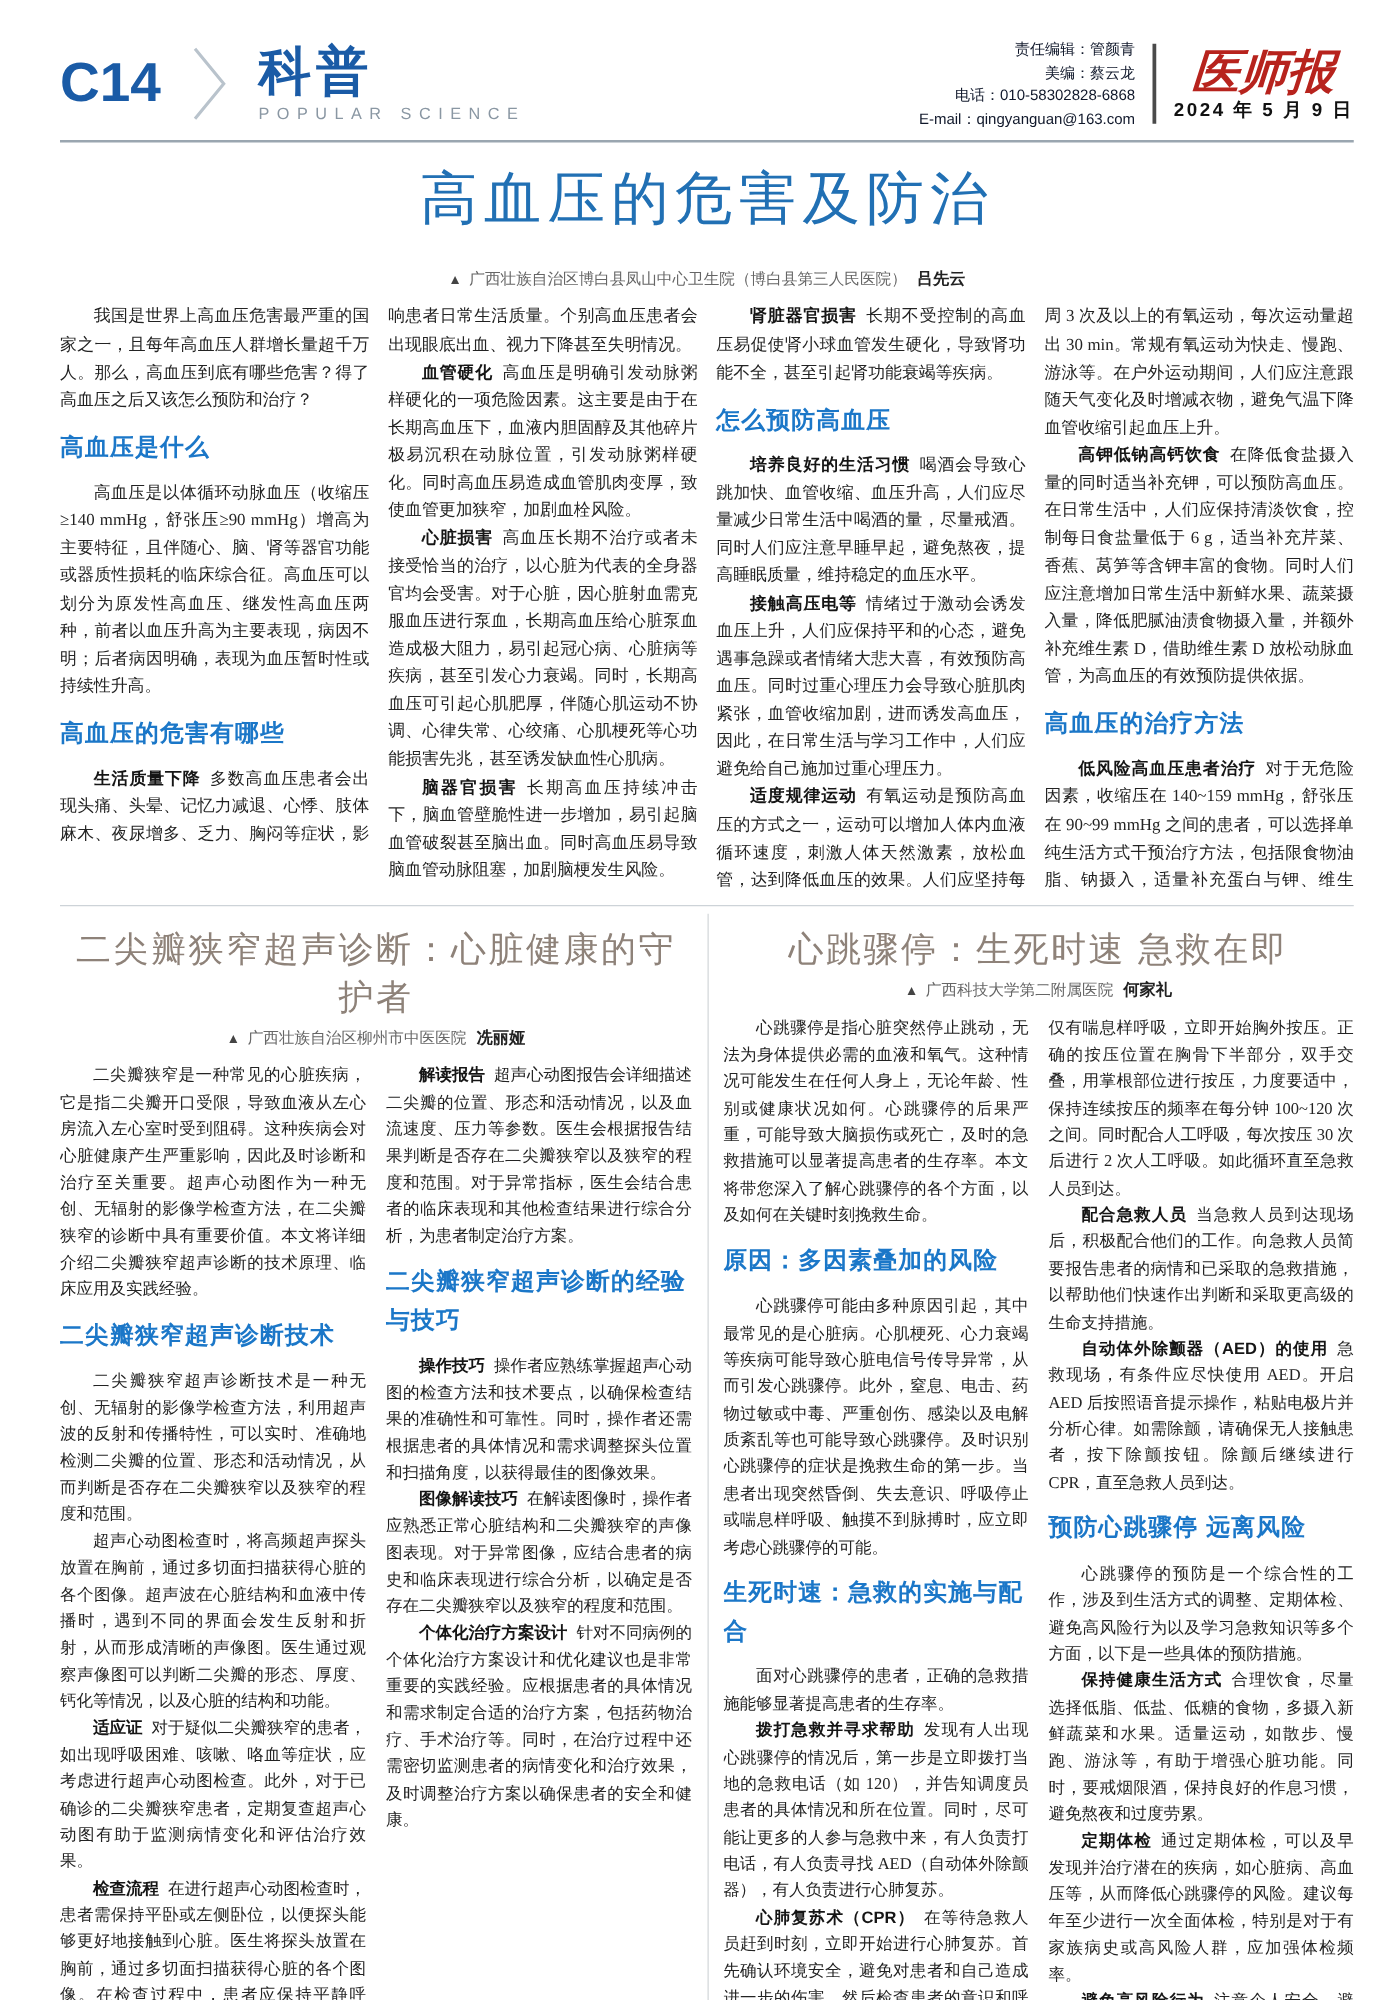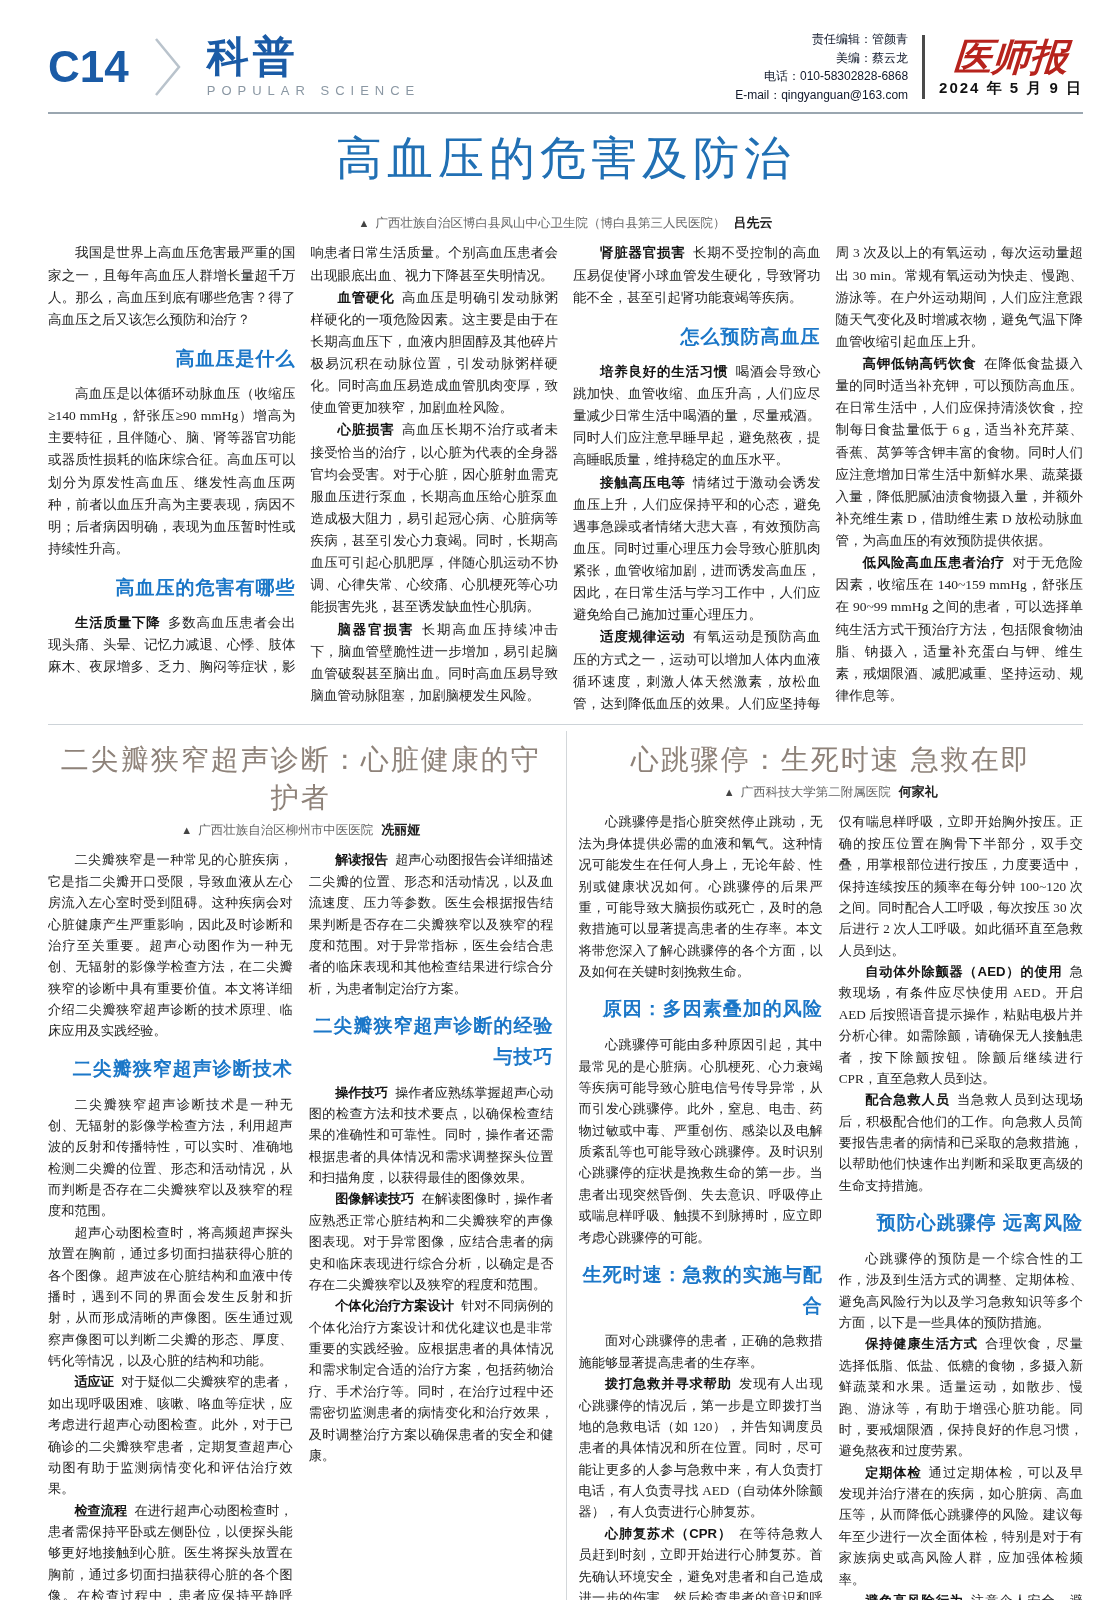--- a/index.html
+++ b/index.html
@@ -46,21 +46,21 @@
   .byline{text-align:center;font-size:12.5px;color:#666;margin:0 0 10px;
     font-family:Liberation Sans, sans-serif;}
   .byline .tri{color:#444;margin-right:6px;font-size:11px;}
   .byline strong{color:#222;margin-left:8px;font-size:13px;}
   .cols4{column-count:4;column-gap:15px;height:474px;column-fill:auto;
     overflow:hidden;text-align:justify;font-size:13.5px;line-height:1.64;}
   .cols2{column-count:2;column-gap:16px;height:830px;column-fill:auto;
     overflow:hidden;text-align:justify;font-size:13.2px;line-height:1.62;}
   .para{margin:0;text-indent:2em;}
   .lead{font-family:"Liberation Sans",sans-serif;margin-right:0.55em;color:#151515;}
-  .sec-heading{color:var(--heading-blue);font-size:19px;text-align:right;
+  .sec-heading{color:var(--heading-blue);font-size:19px;text-align:left;
     margin:12px 0 9px;font-family:"Liberation Sans",sans-serif;
     letter-spacing:1px;text-indent:0;font-weight:bold;}
   
   .section-divider{border:none;border-top:1px solid #cdd3d8;margin:8px 0 6px;}
   .bottom{display:flex;}
   .half{width:50%;box-sizing:border-box;}
   .half.left{padding-right:12px;}
   .half.right{padding-left:12px;border-left:1px solid var(--light-rule);}
   .a2-title{text-align:center;color:var(--subtitle-gray);font-size:28px;
     font-weight:400;letter-spacing:2px;margin:10px 0 4px;
@@ -110,20 +110,21 @@
         <p class="para"><strong class="lead">生活质量下降</strong><span>多数高血压患者会出现头痛、头晕、记忆力减退、心悸、肢体麻木、夜尿增多、乏力、胸闷等症状，影响患者日常生活质量。个别高血压患者会出现眼底出血、视力下降甚至失明情况。</span></p>
         <p class="para"><strong class="lead">血管硬化</strong><span>高血压是明确引发动脉粥样硬化的一项危险因素。这主要是由于在长期高血压下，血液内胆固醇及其他碎片极易沉积在动脉位置，引发动脉粥样硬化。同时高血压易造成血管肌肉变厚，致使血管更加狭窄，加剧血栓风险。</span></p>
         <p class="para"><strong class="lead">心脏损害</strong><span>高血压长期不治疗或者未接受恰当的治疗，以心脏为代表的全身器官均会受害。对于心脏，因心脏射血需克服血压进行泵血，长期高血压给心脏泵血造成极大阻力，易引起冠心病、心脏病等疾病，甚至引发心力衰竭。同时，长期高血压可引起心肌肥厚，伴随心肌运动不协调、心律失常、心绞痛、心肌梗死等心功能损害先兆，甚至诱发缺血性心肌病。</span></p>
         <p class="para"><strong class="lead">脑器官损害</strong><span>长期高血压持续冲击下，脑血管壁脆性进一步增加，易引起脑血管破裂甚至脑出血。同时高血压易导致脑血管动脉阻塞，加剧脑梗发生风险。</span></p>
         <p class="para"><strong class="lead">肾脏器官损害</strong><span>长期不受控制的高血压易促使肾小球血管发生硬化，导致肾功能不全，甚至引起肾功能衰竭等疾病。</span></p>
         <h3 class="sec-heading">怎么预防高血压</h3>
         <p class="para"><strong class="lead">培养良好的生活习惯</strong><span>喝酒会导致心跳加快、血管收缩、血压升高，人们应尽量减少日常生活中喝酒的量，尽量戒酒。同时人们应注意早睡早起，避免熬夜，提高睡眠质量，维持稳定的血压水平。</span></p>
         <p class="para"><strong class="lead">接触高压电等</strong><span>情绪过于激动会诱发血压上升，人们应保持平和的心态，避免遇事急躁或者情绪大悲大喜，有效预防高血压。同时过重心理压力会导致心脏肌肉紧张，血管收缩加剧，进而诱发高血压，因此，在日常生活与学习工作中，人们应避免给自己施加过重心理压力。</span></p>
         <p class="para"><strong class="lead">适度规律运动</strong><span>有氧运动是预防高血压的方式之一，运动可以增加人体内血液循环速度，刺激人体天然激素，放松血管，达到降低血压的效果。人们应坚持每周 3 次及以上的有氧运动，每次运动量超出 30 min。常规有氧运动为快走、慢跑、游泳等。在户外运动期间，人们应注意跟随天气变化及时增减衣物，避免气温下降血管收缩引起血压上升。</span></p>
         <p class="para"><strong class="lead">高钾低钠高钙饮食</strong><span>在降低食盐摄入量的同时适当补充钾，可以预防高血压。在日常生活中，人们应保持清淡饮食，控制每日食盐量低于 6 g，适当补充芹菜、香蕉、莴笋等含钾丰富的食物。同时人们应注意增加日常生活中新鲜水果、蔬菜摄入量，降低肥腻油渍食物摄入量，并额外补充维生素 D，借助维生素 D 放松动脉血管，为高血压的有效预防提供依据。</span></p>
+        <h3 class="sec-heading">高血压的治疗方法</h3>
         <p class="para"><strong class="lead">低风险高血压患者治疗</strong><span>对于无危险因素，收缩压在 140~159 mmHg，舒张压在 90~99 mmHg 之间的患者，可以选择单纯生活方式干预治疗方法，包括限食物油脂、钠摄入，适量补充蛋白与钾、维生素，戒烟限酒、减肥减重、坚持运动、规律作息等。</span></p>
       </div>
   </section>
 
   <hr class="section-divider">
 
   <section class="bottom">
     <div class="half left">
       <h2 class="a2-title">二尖瓣狭窄超声诊断：心脏健康的守护者</h2>
       <div class="byline">
@@ -149,22 +150,22 @@
         <span class="tri">▲</span><span>广西科技大学第二附属医院</span><strong>何家礼</strong>
       </div>
       <div class="cols2">
           <p class="para"><span>心跳骤停是指心脏突然停止跳动，无法为身体提供必需的血液和氧气。这种情况可能发生在任何人身上，无论年龄、性别或健康状况如何。心跳骤停的后果严重，可能导致大脑损伤或死亡，及时的急救措施可以显著提高患者的生存率。本文将带您深入了解心跳骤停的各个方面，以及如何在关键时刻挽救生命。</span></p>
           <h3 class="sec-heading">原因：多因素叠加的风险</h3>
           <p class="para"><span>心跳骤停可能由多种原因引起，其中最常见的是心脏病。心肌梗死、心力衰竭等疾病可能导致心脏电信号传导异常，从而引发心跳骤停。此外，窒息、电击、药物过敏或中毒、严重创伤、感染以及电解质紊乱等也可能导致心跳骤停。及时识别心跳骤停的症状是挽救生命的第一步。当患者出现突然昏倒、失去意识、呼吸停止或喘息样呼吸、触摸不到脉搏时，应立即考虑心跳骤停的可能。</span></p>
           <h3 class="sec-heading">生死时速：急救的实施与配合</h3>
           <p class="para"><span>面对心跳骤停的患者，正确的急救措施能够显著提高患者的生存率。</span></p>
           <p class="para"><strong class="lead">拨打急救并寻求帮助</strong><span>发现有人出现心跳骤停的情况后，第一步是立即拨打当地的急救电话（如 120），并告知调度员患者的具体情况和所在位置。同时，尽可能让更多的人参与急救中来，有人负责打电话，有人负责寻找 AED（自动体外除颤器），有人负责进行心肺复苏。</span></p>
           <p class="para"><strong class="lead">心肺复苏术（CPR）</strong><span>在等待急救人员赶到时刻，立即开始进行心肺复苏。首先确认环境安全，避免对患者和自己造成进一步的伤害。然后检查患者的意识和呼吸情况，如果患者没有反应且没有呼吸或仅有喘息样呼吸，立即开始胸外按压。正确的按压位置在胸骨下半部分，双手交叠，用掌根部位进行按压，力度要适中，保持连续按压的频率在每分钟 100~120 次之间。同时配合人工呼吸，每次按压 30 次后进行 2 次人工呼吸。如此循环直至急救人员到达。</span></p>
+          <p class="para"><strong class="lead">配合急救人员</strong><span>当急救人员到达现场后，积极配合他们的工作。向急救人员简要报告患者的病情和已采取的急救措施，以帮助他们快速作出判断和采取更高级的生命支持措施。</span></p>
           <p class="para"><strong class="lead">自动体外除颤器（AED）的使用</strong><span>急救现场，有条件应尽快使用 AED。开启 AED 后按照语音提示操作，粘贴电极片并分析心律。如需除颤，请确保无人接触患者，按下除颤按钮。除颤后继续进行 CPR，直至急救人员到达。</span></p>
-          <p class="para"><strong class="lead">配合急救人员</strong><span>当急救人员到达现场后，积极配合他们的工作。向急救人员简要报告患者的病情和已采取的急救措施，以帮助他们快速作出判断和采取更高级的生命支持措施。</span></p>
           <h3 class="sec-heading">预防心跳骤停 远离风险</h3>
           <p class="para"><span>心跳骤停的预防是一个综合性的工作，涉及到生活方式的调整、定期体检、避免高风险行为以及学习急救知识等多个方面，以下是一些具体的预防措施。</span></p>
           <p class="para"><strong class="lead">保持健康生活方式</strong><span>合理饮食，尽量选择低脂、低盐、低糖的食物，多摄入新鲜蔬菜和水果。适量运动，如散步、慢跑、游泳等，有助于增强心脏功能。同时，要戒烟限酒，保持良好的作息习惯，避免熬夜和过度劳累。</span></p>
           <p class="para"><strong class="lead">定期体检</strong><span>通过定期体检，可以及早发现并治疗潜在的疾病，如心脏病、高血压等，从而降低心跳骤停的风险。建议每年至少进行一次全面体检，特别是对于有家族病史或高风险人群，应加强体检频率。</span></p>
           <p class="para"><strong class="lead">避免高风险行为</strong><span>注意个人安全，避免参与高风险活动，如私自游泳、接触高压电等。在户外活动时，要注意防晒、防暑、防寒等，避免极端天气对身体造成不良影响。</span></p>
         </div>
     </div>
   </section>
 
 </div>

